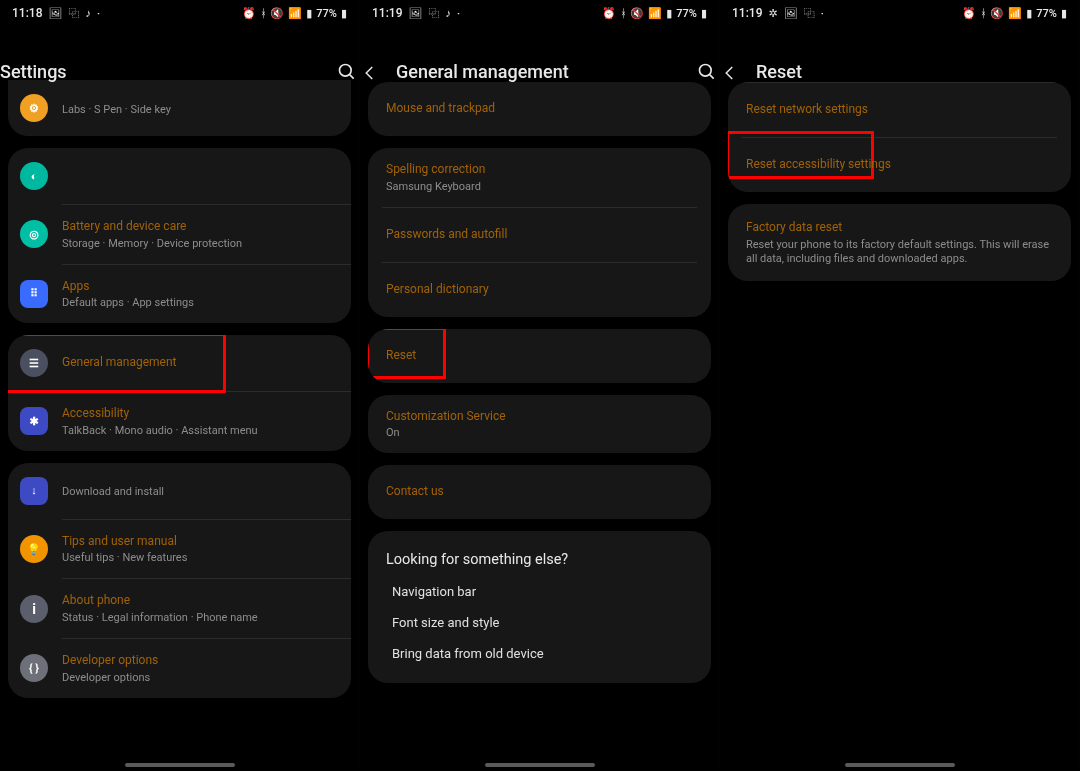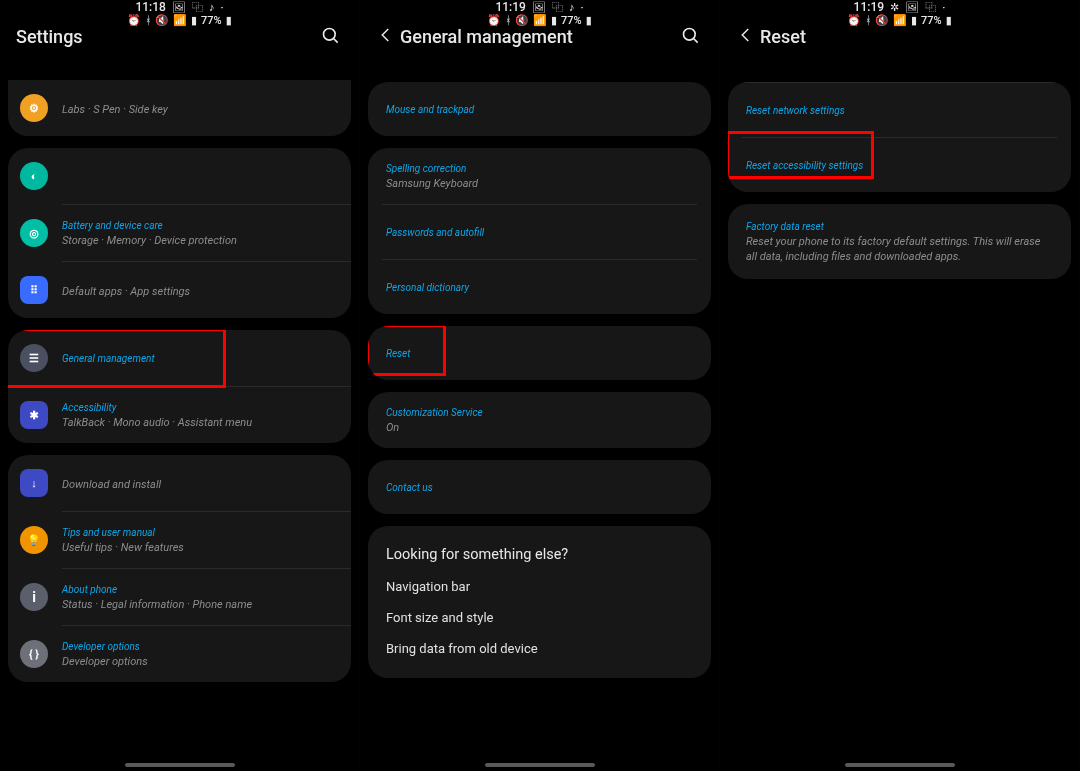--- a/index.html
+++ b/index.html
@@ -22,30 +22,29 @@
   }
   .status-bar {
     height: 26px;
     display: flex;
     align-items: center;
     justify-content: space-between;
     padding: 0 12px;
     font-size: 12px;
     color: #e8e8e8;
     font-weight: 500;
-    flex-direction: column;
   }
   .status-left { display: flex; align-items: center; gap: 6px; }
   .status-right { display: flex; align-items: center; gap: 4px; font-size: 11px; }
   .app-bar {
     height: 56px;
     display: flex;
-    align-items: flex-start;
-    padding: 0 16px;
-    gap: 4px;
+    align-items: flex-end;
+    padding: 0 0;
+    gap: 16px;
   }
   .app-bar .title { font-size: 18px; font-weight: 500; flex: 1; }
   .app-bar .back-btn { width: 20px; display:flex; align-items:center; justify-content:center;}
   .app-bar .search-btn { width: 24px; display:flex; align-items:center; justify-content:center;}
   .content { padding: 0 8px 8px 8px; }
   .card {
     background: #171717;
     border-radius: 20px;
     margin-bottom: 12px;
     overflow: hidden;
@@ -53,22 +52,22 @@
   .card.partial-top { border-top-left-radius:0; border-top-right-radius:0; margin-top:-2px;}
   .row {
     display: flex;
     align-items: center;
     padding: 14px 18px 14px 12px;
     gap: 14px;
     min-height: 54px;
     position: relative;
   }
   .row.noicon { padding-left: 18px; }
-  .row .labels { flex: 1; min-width: 0; font-style: italic; }
-  .row .labels .t { font-size: 10px; color: #0ea5e9; line-height: 1.3; }
+  .row .labels { flex: 1; min-width: 0; }
+  .row .labels .t { font-size: 12px; color: #a16207; line-height: 1.3; }
   .row .labels .s { font-size: 11px; color: #8d8d8d; margin-top: 2px; }
   .divider {
     height: 1px;
     background: #2b2b2b;
     margin-left: 54px;
   }
   .divider.full { margin-left: 14px; margin-right: 14px; }
   .icon-circle {
     width: 28px; height: 28px;
     border-radius: 50%;
@@ -90,21 +89,21 @@
     border: 3px solid #ff0000;
     position: absolute;
     pointer-events: none;
   }
   .section-heading {
     font-size: 14.5px;
     color: #e8e8e8;
     padding: 20px 18px 8px 18px;
   }
   .link-row {
-    padding: 8px 18px;
+    padding: 8px 24px;
     font-size: 13px;
     color: #e0e0e0;
   }
   .home-indicator {
     position: absolute;
     bottom: 4px;
     left: 50%;
     transform: translateX(-50%);
     width: 110px;
     height: 4px;
@@ -175,20 +174,21 @@
           <div class="t">Battery and device care</div>
           <div class="s">Storage  ·  Memory  ·  Device protection</div>
         </div>
       </div>
       <div class="divider"></div>
       <div class="row">
         <div class="icon-circle ic-blue">
             <span class="glyph small">⠿</span>
           </div>
         <div class="labels">
+          <div class="t">Apps</div>
           <div class="s">Default apps  ·  App settings</div>
         </div>
       </div>
     </div>
 
     <div class="card" style="position:relative;">
       <div class="row">
         <div class="icon-circle ic-grey">
             <span class="glyph small">☰</span>
           </div>

